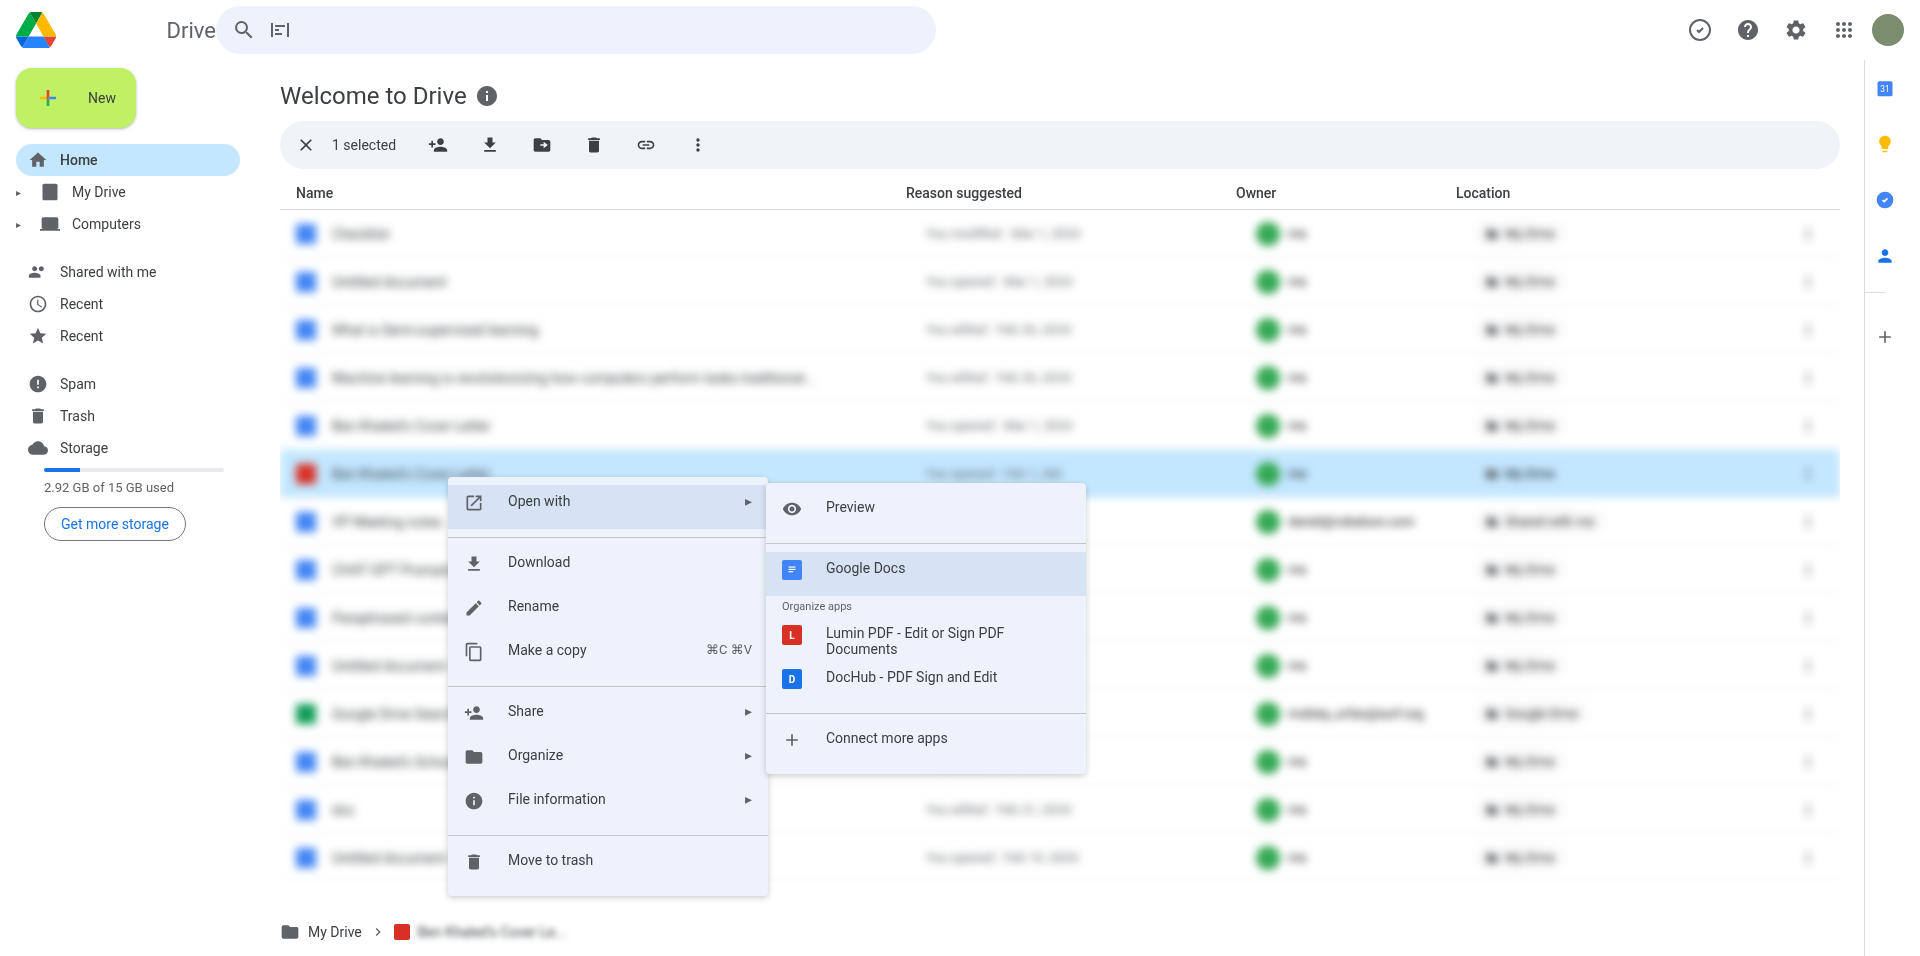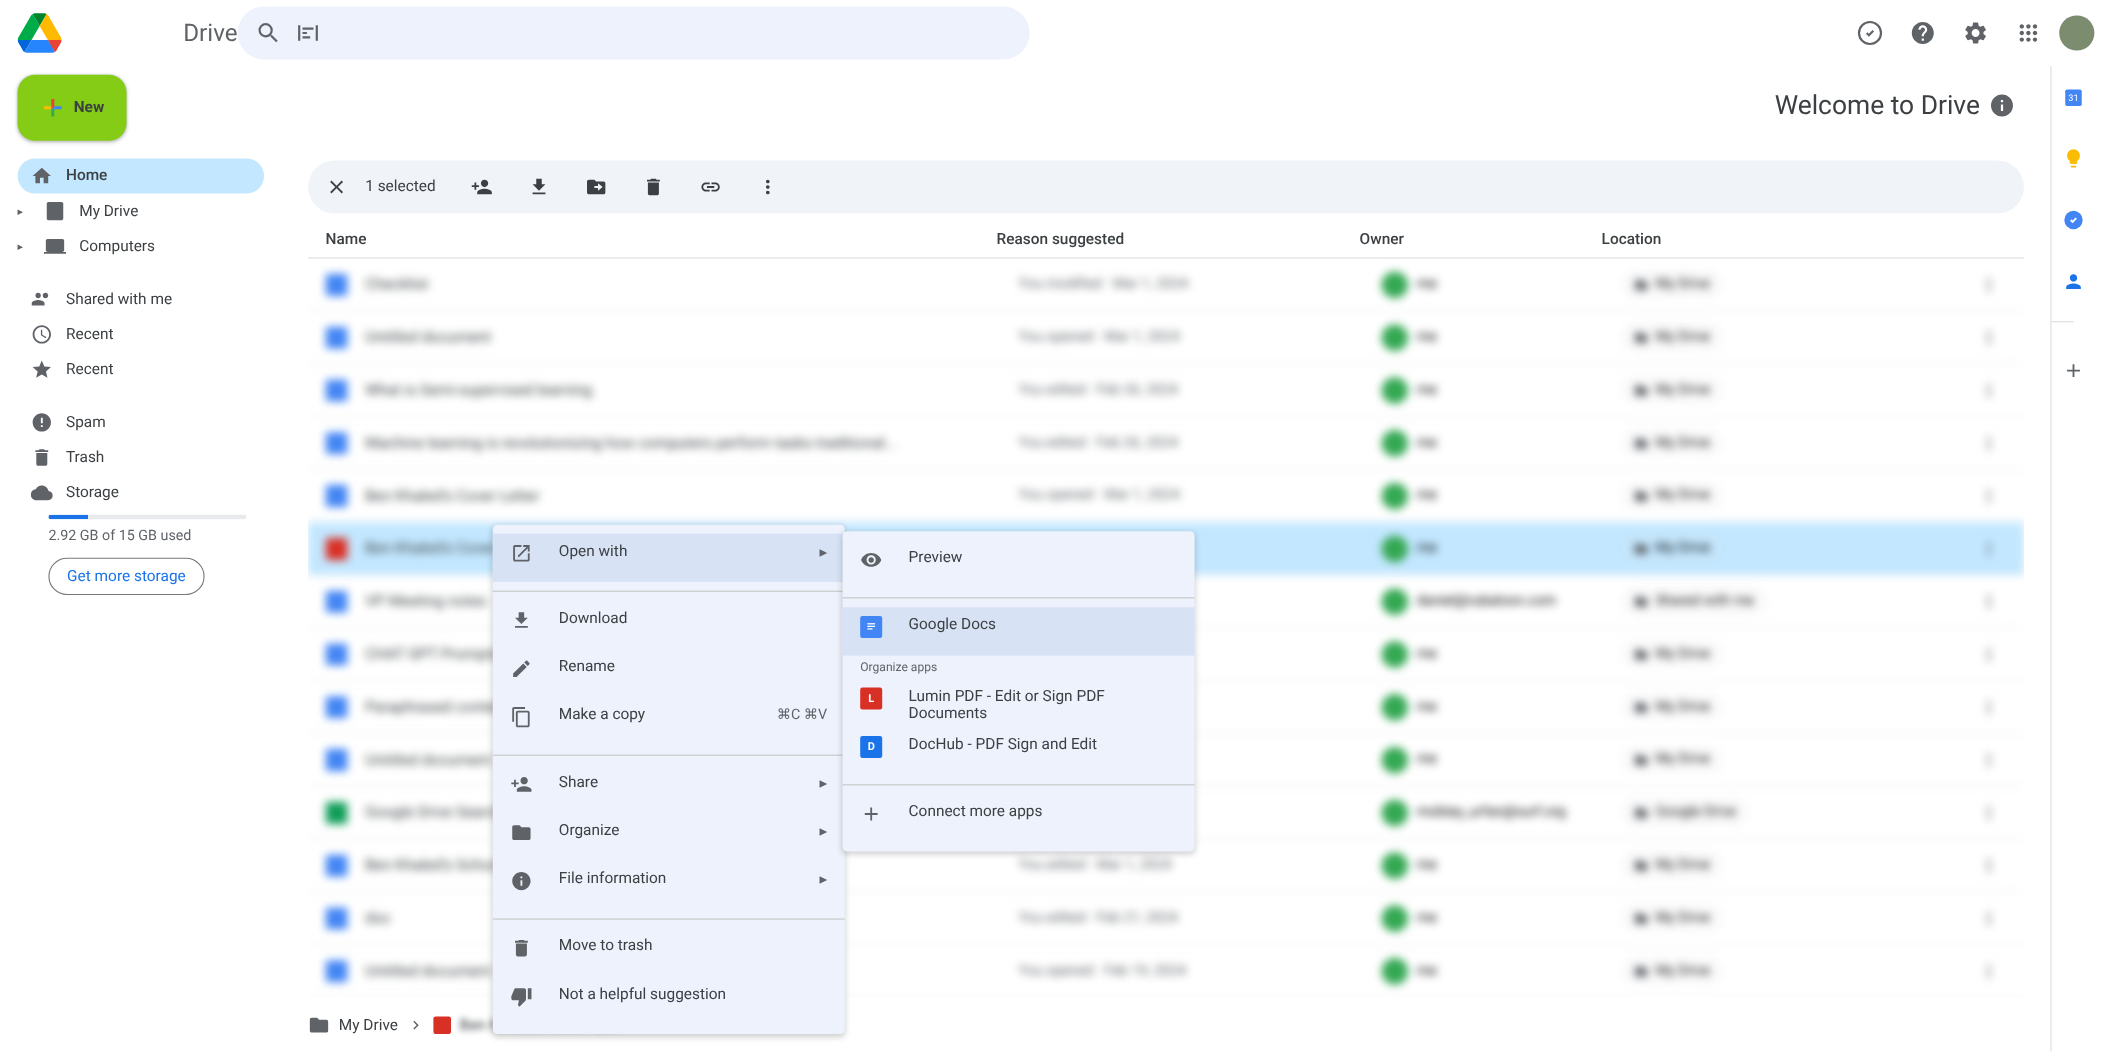--- a/index.html
+++ b/index.html
@@ -15,35 +15,35 @@
     .search-icon, .filter-icon { width: 24px; height: 24px; fill: #5f6368; }
     
     .header-icons { margin-left: auto; display: flex; align-items: center; gap: 8px; }
     .header-icon { width: 40px; height: 40px; display: flex; align-items: center; justify-content: center; border-radius: 50%; cursor: pointer; }
     .header-icon svg { width: 24px; height: 24px; fill: #5f6368; }
     .avatar { width: 32px; height: 32px; border-radius: 50%; background: #7b8c6f; }
     
     .main-layout { display: flex; height: calc(100% - 60px); }
     
     .sidebar { width: 256px; padding: 8px 16px; }
-    .new-button { display: flex; align-items: center; gap: 7px; background: #84cc16; border: none; box-shadow: 0 1px 2px rgba(0,0,0,0.15), 0 1px 3px 1px rgba(0,0,0,0.1); border-radius: 16px; padding: 18px 20px; font-size: 14px; font-weight: 700; color: #3c4043; cursor: pointer; margin-bottom: 16px; }
+    .new-button { display: flex; align-items: center; gap: 28px; background: #bef264; border: none; box-shadow: 0 1px 2px rgba(0,0,0,0.15), 0 1px 3px 1px rgba(0,0,0,0.1); border-radius: 16px; padding: 18px 20px; font-size: 14px; font-weight: 400; color: #3c4043; cursor: pointer; margin-bottom: 16px; }
     .new-button svg { width: 24px; height: 24px; }
     
     .nav-item { display: flex; align-items: center; gap: 12px; padding: 6px 12px; border-radius: 20px; font-size: 14px; color: #3c4043; cursor: pointer; height: 32px; }
     .nav-item.active { background: #c2e7ff; font-weight: 500; }
     .nav-item svg { width: 20px; height: 20px; fill: #5f6368; }
     .nav-item.expandable::before { content: '▸'; font-size: 10px; color: #5f6368; width: 12px; margin-left: -12px; }
     
     .storage-bar { margin: 4px 16px 8px 28px; height: 4px; background: #e8eaed; border-radius: 2px; overflow: hidden; }
     .storage-fill { height: 100%; width: 20%; background: #1a73e8; }
     .storage-text { font-size: 13px; color: #5f6368; margin-left: 28px; margin-bottom: 12px; }
     .get-storage-btn { margin-left: 28px; padding: 8px 16px; border: 1px solid #747775; border-radius: 20px; background: #fff; font-size: 14px; color: #1a73e8; cursor: pointer; }
     
     .content { flex: 1; padding: 16px 24px; position: relative; overflow: hidden; }
-    .page-title { font-size: 24px; color: #3c4043; margin-bottom: 30px; display: flex; justify-content: flex-end; align-items: center; }
+    .page-title { font-size: 24px; color: #3c4043; margin-bottom: 5px; display: flex; justify-content: flex-start; align-items: center; }
     .info-btn { width: 40px; height: 40px; display: flex; align-items: center; justify-content: center; }
     .info-btn svg { width: 24px; height: 24px; fill: #5f6368; }
     
     .selection-bar { display: flex; align-items: center; height: 48px; background: #f0f4f9; border-radius: 24px; padding: 0 16px; gap: 16px; margin-bottom: 8px; }
     .selection-bar svg { width: 20px; height: 20px; fill: #3c4043; }
     .selection-text { font-size: 14px; color: #3c4043; }
     .selection-actions { display: flex; gap: 16px; margin-left: 8px; }
     .sel-action { width: 36px; height: 36px; display: flex; align-items: center; justify-content: center; border-radius: 50%; cursor: pointer; }
     
     .table-header { display: flex; padding: 8px 16px; font-size: 14px; font-weight: 500; color: #3c4043; border-bottom: 1px solid #dadce0; }
@@ -648,26 +648,20 @@
     <span class="label">File information</span>
     <span class="chevron"></span>
   </div>
   <div class="menu-divider"></div>
   <div class="menu-item">
     <svg viewBox="0 0 24 24">
         <path d="M6 19c0 1.1.9 2 2 2h8c1.1 0 2-.9 2-2V7H6v12zM19 4h-3.5l-1-1h-5l-1 1H5v2h14V4z"></path>
       </svg>
     <span class="label">Move to trash</span>
   </div>
-  <div class="menu-item">
-    <svg viewBox="0 0 24 24">
-        <path d="M15 3H6c-.83 0-1.54.5-1.84 1.22l-3.02 7.05c-.09.23-.14.47-.14.73v2c0 1.1.9 2 2 2h6.31l-.95 4.57-.03.32c0 .41.17.79.44 1.06L9.83 23l6.59-6.59c.36-.36.58-.86.58-1.41V5c0-1.1-.9-2-2-2zm4 0v12h4V3h-4z"></path>
-      </svg>
-    <span class="label">Not a helpful suggestion</span>
-  </div>
 </div>
 
 <div class="submenu">
   <div class="menu-item">
     <svg viewBox="0 0 24 24">
         <path d="M12 4.5C7 4.5 2.73 7.61 1 12c1.73 4.39 6 7.5 11 7.5s9.27-3.11 11-7.5c-1.73-4.39-6-7.5-11-7.5zM12 17c-2.76 0-5-2.24-5-5s2.24-5 5-5 5 2.24 5 5-2.24 5-5 5zm0-8c-1.66 0-3 1.34-3 3s1.34 3 3 3 3-1.34 3-3-1.34-3-3-3z"></path>
       </svg>
     <span class="label">Preview</span>
   </div>
   <div class="menu-divider"></div>

